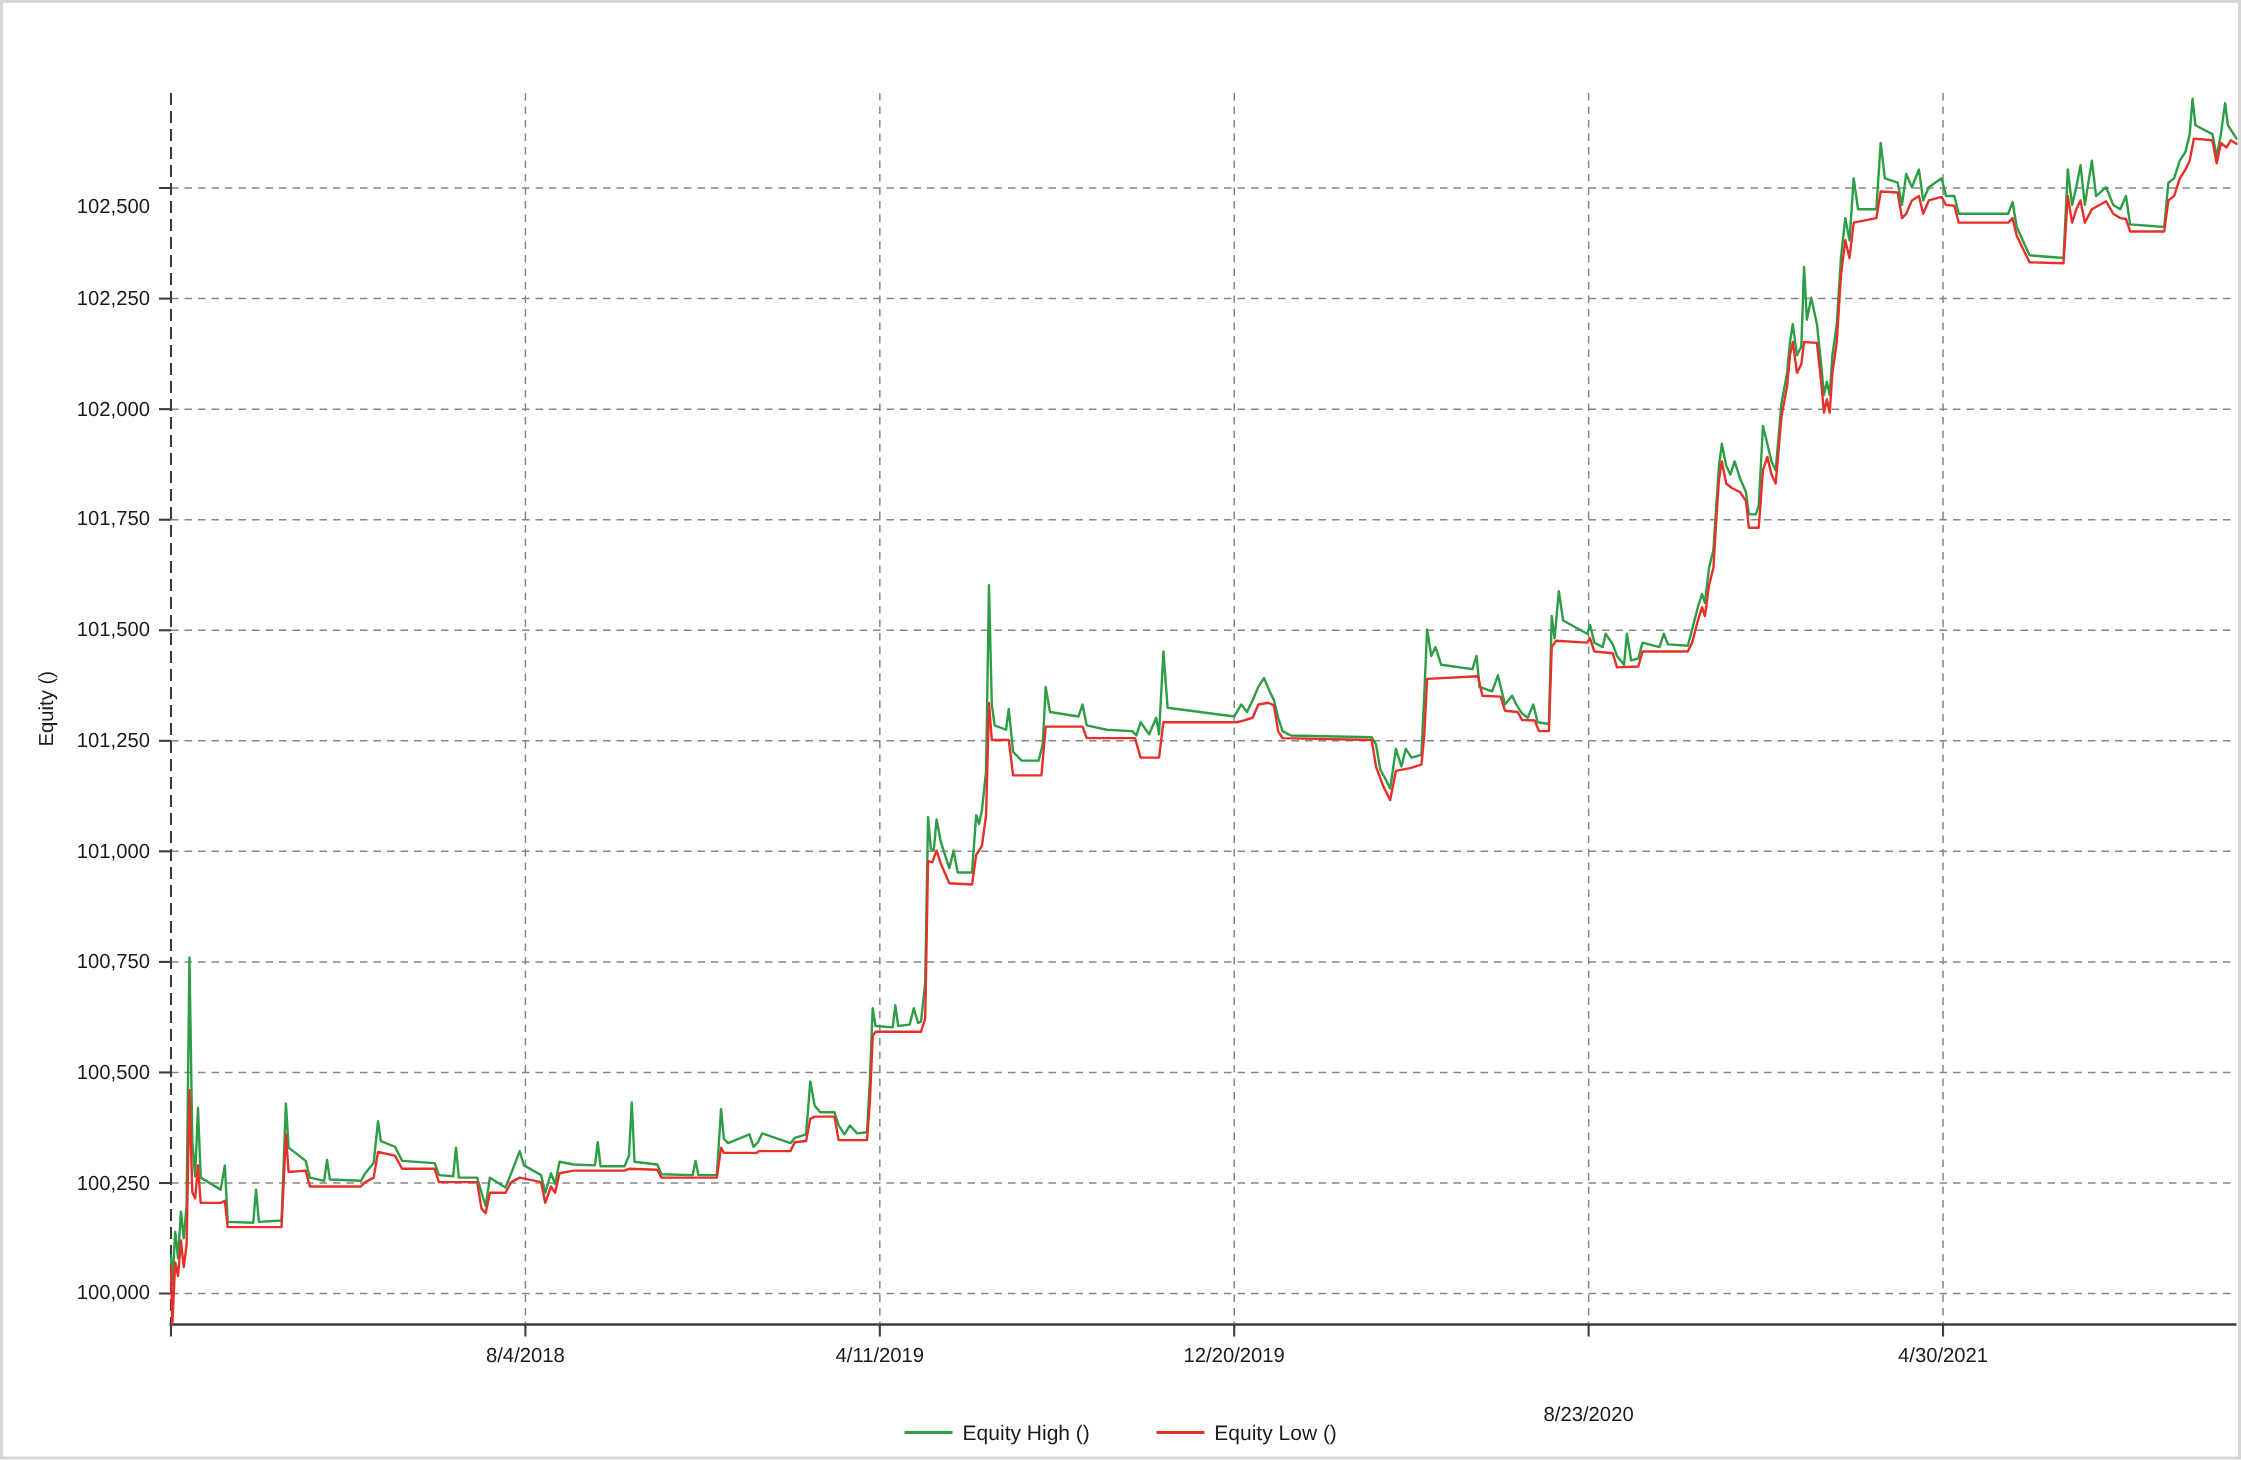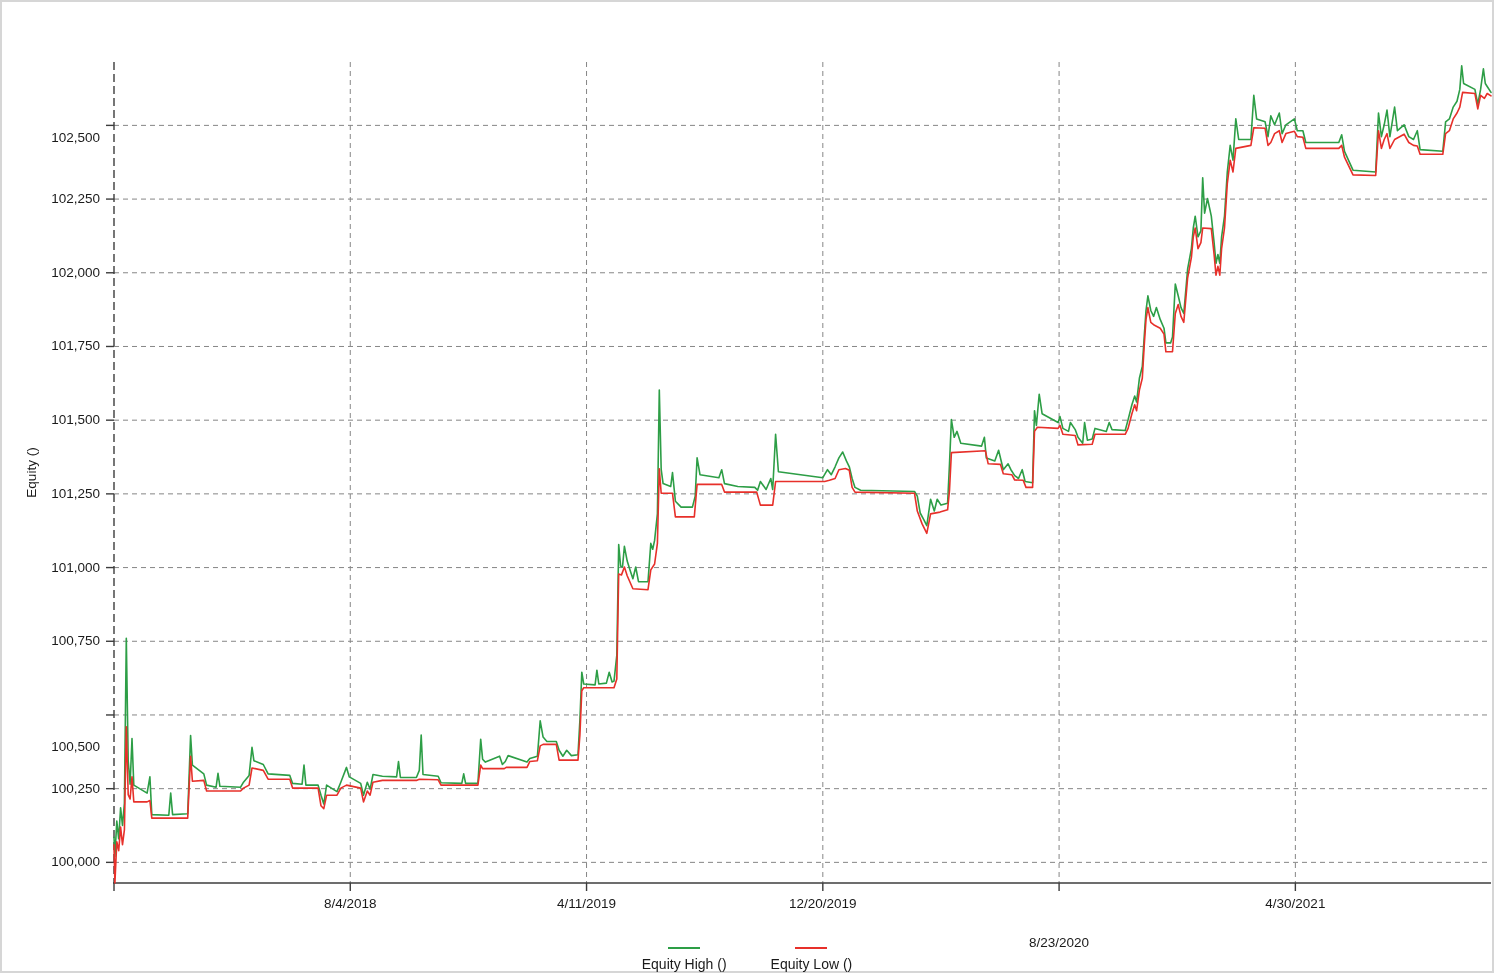--- a/index.html
+++ b/index.html
@@ -9,21 +9,21 @@
   .titlebar span{color:#ffffff;font-size:17px;font-weight:bold;padding-left:10px;letter-spacing:0.2px;}
   .chart{position:absolute;left:2px;top:45px;right:2px;bottom:2px;background:#ffffff;}
   .chart svg{position:absolute;left:0;top:0;}
   .tick-label{position:absolute;font-size:13.5px;color:#1a1a1a;white-space:nowrap;}
   .ytick{width:96px;text-align:right;}
   .xtick{width:140px;margin-left:-70px;text-align:center;}
   .y-title{position:absolute;width:140px;text-align:center;font-size:13.5px;color:#1a1a1a;
            transform:rotate(-90deg);}
   .x-title{position:absolute;left:0;width:100%;text-align:center;font-size:14px;color:#1a1a1a;}
   .legend{position:absolute;left:0;width:100%;display:flex;justify-content:center;gap:44px;align-items:center;}
-  .legend-item{display:flex;align-items:center;gap:7px;font-size:14px;color:#1a1a1a;flex-direction:column;}
+  .legend-item{display:flex;align-items:center;gap:7px;font-size:14px;color:#1a1a1a;}
   .swatch{display:inline-block;width:32px;height:2px;}
 </style>
 </head>
 <body>
 
 <div class="window">
   <div class="chart">
     <svg id="plot" width="1490" height="926" viewBox="0 0 1490 926">
         <line x1="110" y1="815.3644524236984" x2="1487" y2="815.3644524236984" stroke="#868686" stroke-width="1" stroke-dasharray="5 4"></line>
         <line x1="110" y1="741.6660682226212" x2="1487" y2="741.6660682226212" stroke="#868686" stroke-width="1" stroke-dasharray="5 4"></line>
@@ -60,21 +60,21 @@
         <line x1="818.8194921070692" y1="836" x2="818.8194921070692" y2="844" stroke="#3c3c3c" stroke-width="1.4"></line>
         <line x1="1055.092656142759" y1="836" x2="1055.092656142759" y2="844" stroke="#3c3c3c" stroke-width="1.4"></line>
         <line x1="1291.3658201784488" y1="836" x2="1291.3658201784488" y2="844" stroke="#3c3c3c" stroke-width="1.4"></line>
         <polyline points="110.0,790.3 110.9,809.5 112.8,774.1 114.7,791.8 116.6,760.8 118.5,778.5 120.4,756.4 122.3,591.3 124.2,713.7 126.1,737.2 128.0,691.6 129.8,738.1 143.1,746.1 145.9,729.9 147.8,767.6 164.8,768.2 166.7,746.1 168.6,767.6 183.7,766.7 186.6,688.6 188.4,718.1 199.8,726.9 202.6,738.1 212.1,740.2 214.0,726.3 215.9,739.3 236.6,740.2 239.5,735.2 245.1,728.4 248.0,700.4 249.9,713.7 259.3,717.5 264.1,726.9 285.8,728.4 288.6,736.4 298.1,737.2 300.0,718.1 301.9,738.1 314.1,738.1 317.0,748.2 319.8,757.0 322.6,738.1 333.0,744.6 336.8,735.2 342.5,720.4 345.3,729.9 356.7,736.4 359.5,748.2 363.3,735.2 366.1,742.3 369.0,727.5 378.4,729.3 392.6,729.9 394.5,714.5 396.4,730.5 412.4,730.5 415.3,723.4 417.2,688.0 419.0,727.5 434.2,729.3 437.0,735.8 457.8,736.4 459.7,726.9 461.6,736.4 473.9,736.4 476.7,692.4 478.6,712.2 481.4,715.1 495.6,709.2 498.4,717.5 501.3,714.5 504.1,708.6 523.0,715.1 525.8,711.6 533.4,709.2 536.2,673.9 539.1,690.1 542.9,694.5 552.3,694.5 555.1,703.3 558.9,709.2 562.7,703.3 567.4,708.6 574.0,707.8 575.9,673.3 577.8,625.2 579.7,637.0 591.1,637.9 592.9,623.2 594.8,637.0 602.4,636.1 605.2,625.2 608.1,635.0 610.0,634.1 612.8,608.4 614.7,497.6 616.6,519.1 618.5,520.0 620.4,499.3 623.2,514.1 626.0,522.9 628.9,531.8 631.7,520.0 634.5,534.7 644.0,534.7 646.8,496.4 648.7,502.3 650.6,493.4 653.4,466.9 655.3,343.1 657.2,422.7 659.1,436.6 666.7,439.5 668.5,425.6 671.4,454.2 677.1,460.1 688.4,460.1 691.2,449.2 693.1,410.9 696.0,427.7 714.9,430.7 717.7,422.7 720.5,436.6 733.8,439.5 750.8,440.4 753.6,443.3 756.4,434.5 762.1,442.5 766.8,431.5 768.7,442.5 771.6,387.3 774.4,424.8 818.8,430.7 823.5,422.7 827.3,427.7 831.1,419.8 834.9,410.9 838.7,405.0 842.4,413.9 845.3,419.8 848.1,431.5 851.0,440.4 856.6,443.3 910.5,444.5 913.3,449.2 916.2,466.0 919.9,472.8 922.8,478.7 926.6,452.2 930.3,464.0 933.2,452.2 937.0,458.1 943.6,456.3 945.5,416.8 947.4,372.6 950.2,390.3 953.0,384.4 956.8,396.2 977.6,399.1 980.4,390.3 982.3,410.9 990.8,413.9 994.6,403.2 999.3,422.7 1004.1,416.8 1006.9,422.7 1010.7,428.6 1014.5,431.5 1018.2,422.7 1021.1,434.5 1028.6,435.7 1030.5,363.7 1032.4,378.5 1035.2,347.2 1038.1,366.7 1054.1,375.5 1056.0,369.6 1058.9,381.4 1064.5,384.4 1066.4,375.5 1071.2,382.6 1074.0,390.3 1078.7,396.2 1080.6,375.5 1083.4,393.2 1088.2,392.0 1091.0,381.4 1102.3,384.4 1105.2,375.5 1108.0,382.6 1121.2,383.5 1124.1,372.6 1127.9,357.8 1130.7,349.0 1132.6,354.9 1135.4,331.3 1138.3,319.5 1140.2,290.0 1142.0,263.5 1143.9,248.8 1146.8,263.5 1149.6,269.4 1152.4,260.6 1156.2,272.4 1160.0,281.2 1161.9,295.9 1166.6,295.9 1168.5,290.0 1171.3,237.0 1174.2,248.8 1177.0,260.6 1179.8,266.5 1183.6,222.2 1187.4,201.6 1189.3,181.0 1191.2,169.2 1194.0,189.8 1196.9,183.9 1198.7,130.9 1200.6,166.2 1203.5,151.5 1207.3,169.2 1210.1,195.7 1212.0,216.3 1213.9,207.5 1215.8,216.3 1217.6,189.8 1220.5,169.2 1223.3,125.0 1226.2,98.4 1229.0,113.2 1231.8,71.9 1234.7,92.5 1246.9,92.5 1249.8,48.3 1252.6,71.9 1261.1,74.8 1264.0,89.6 1266.8,68.9 1270.6,77.8 1275.3,66.0 1278.1,86.6 1281.9,77.8 1290.4,71.9 1293.3,83.7 1298.9,83.7 1301.8,95.5 1334.8,95.5 1337.7,87.8 1340.5,104.3 1349.0,123.2 1371.7,125.0 1374.5,66.0 1377.4,89.6 1380.2,77.8 1383.0,63.1 1385.9,89.6 1390.6,60.1 1393.4,83.7 1400.1,77.8 1404.8,89.6 1409.5,92.5 1413.3,83.7 1416.1,102.6 1438.8,104.3 1441.6,74.8 1445.4,71.9 1449.2,60.1 1453.0,54.2 1455.8,42.4 1457.7,18.8 1459.6,36.5 1470.9,42.4 1473.8,57.2 1476.6,42.4 1479.4,21.8 1481.3,36.5 1483.2,39.5 1487.0,45.4" fill="none" stroke="#2d9e46" stroke-width="1.6" stroke-linejoin="round" stroke-linecap="round"></polyline>
         <polyline points="110.0,797.7 110.9,836.0 112.8,794.7 114.7,803.6 116.6,780.0 118.5,797.7 120.4,782.9 122.3,679.8 124.2,747.6 126.1,752.0 128.0,729.9 129.8,754.9 143.1,754.9 145.9,753.5 147.8,771.1 183.7,771.1 186.6,709.2 188.4,734.3 199.8,733.4 202.6,744.0 236.6,744.0 239.5,741.1 245.1,738.1 248.0,721.0 259.3,723.4 264.1,732.2 285.8,732.2 288.6,741.1 314.1,741.1 317.0,758.8 319.8,761.7 322.6,748.2 333.0,748.2 336.8,741.1 342.5,738.1 356.7,741.1 359.5,754.9 363.3,744.0 366.1,748.2 369.0,735.2 378.4,733.4 412.4,733.4 415.3,732.2 434.2,732.8 437.0,738.1 473.9,738.1 476.7,718.1 478.6,721.6 500.3,721.6 502.2,720.4 523.0,720.4 525.8,714.5 533.4,713.7 536.2,698.9 539.1,697.4 552.3,697.4 555.1,713.1 574.0,713.1 575.9,688.0 577.8,643.8 579.7,640.8 610.0,640.8 612.8,632.0 614.7,527.1 617.5,527.9 620.4,520.0 623.2,528.8 628.9,541.8 644.0,542.7 646.8,522.9 650.6,517.0 653.4,496.4 655.3,421.8 657.2,446.3 668.5,446.3 671.4,469.9 690.3,469.9 693.1,437.4 717.7,437.4 720.5,445.1 752.7,445.1 756.4,458.1 768.7,458.1 771.6,434.5 820.7,434.5 825.4,433.3 831.1,431.5 834.9,422.7 841.5,421.5 845.3,423.3 848.1,440.4 851.0,445.1 910.5,446.3 913.3,464.0 918.1,476.9 922.8,486.4 926.6,466.9 936.0,465.1 943.6,462.8 945.5,443.3 947.4,405.6 981.4,403.8 984.2,416.8 996.5,417.4 999.3,426.8 1007.8,427.7 1010.7,433.0 1019.2,433.3 1022.0,440.4 1028.6,440.4 1030.5,384.4 1033.4,380.2 1054.1,381.4 1056.0,378.5 1058.9,387.3 1071.2,388.5 1074.0,397.9 1088.2,397.3 1091.0,387.3 1121.2,387.3 1124.1,381.4 1127.9,366.7 1130.7,357.8 1132.6,363.7 1135.4,343.1 1138.3,331.3 1140.2,298.9 1142.0,272.4 1143.9,260.6 1146.8,275.3 1150.5,278.3 1156.2,281.2 1160.0,287.1 1161.9,304.8 1168.5,304.8 1171.3,266.5 1174.2,257.6 1177.0,269.4 1179.8,275.3 1183.6,231.1 1187.4,210.4 1189.3,189.8 1191.2,181.0 1194.0,201.6 1196.9,195.7 1198.7,181.0 1207.3,181.6 1210.1,207.5 1212.0,228.1 1213.9,219.3 1215.8,228.1 1217.6,201.6 1220.5,181.0 1223.3,136.7 1226.2,113.2 1229.0,125.0 1231.8,101.4 1246.9,98.4 1249.8,80.7 1261.1,81.3 1264.0,98.4 1266.8,95.5 1270.6,86.6 1275.3,83.7 1278.1,95.5 1281.9,86.6 1290.4,84.3 1293.3,89.6 1298.9,90.2 1301.8,101.4 1334.8,101.4 1337.7,98.4 1340.5,110.2 1349.0,127.9 1371.7,128.5 1374.5,83.7 1377.4,101.4 1380.2,92.5 1383.0,86.6 1385.9,101.4 1390.6,92.5 1400.1,87.2 1404.8,95.5 1409.5,98.4 1413.3,99.0 1416.1,107.3 1438.8,107.3 1441.6,86.6 1445.4,83.7 1449.2,71.9 1453.0,66.0 1455.8,60.1 1458.6,45.4 1470.9,46.5 1473.8,61.9 1476.6,48.3 1480.4,51.3 1483.2,46.5 1487.0,48.9" fill="none" stroke="#e7302a" stroke-width="1.6" stroke-linejoin="round" stroke-linecap="round"></polyline>
       </svg>
     <div class="y-title" id="ytitle" style="left: -43px; top: 417.5px;">Equity ()</div>
     <div id="yticks">
         <div class="tick-label ytick" style="left: 0px; top: 807.364px;">100,000</div>
         <div class="tick-label ytick" style="left: 0px; top: 733.666px;">100,250</div>
-        <div class="tick-label ytick" style="left: 0px; top: 659.968px; margin-top: 32px;">100,500</div>
+        <div class="tick-label ytick" style="left: 0px; top: 659.968px;">100,500</div>
         <div class="tick-label ytick" style="left: 0px; top: 586.269px;">100,750</div>
         <div class="tick-label ytick" style="left: 0px; top: 512.571px;">101,000</div>
         <div class="tick-label ytick" style="left: 0px; top: 438.873px;">101,250</div>
         <div class="tick-label ytick" style="left: 0px; top: 365.174px;">101,500</div>
         <div class="tick-label ytick" style="left: 0px; top: 291.476px;">101,750</div>
         <div class="tick-label ytick" style="left: 0px; top: 217.777px;">102,000</div>
         <div class="tick-label ytick" style="left: 0px; top: 144.079px;">102,250</div>
         <div class="tick-label ytick" style="left: 0px; top: 70.3806px; margin-top: 13px;">102,500</div>
       </div>
     <div id="xticks">

